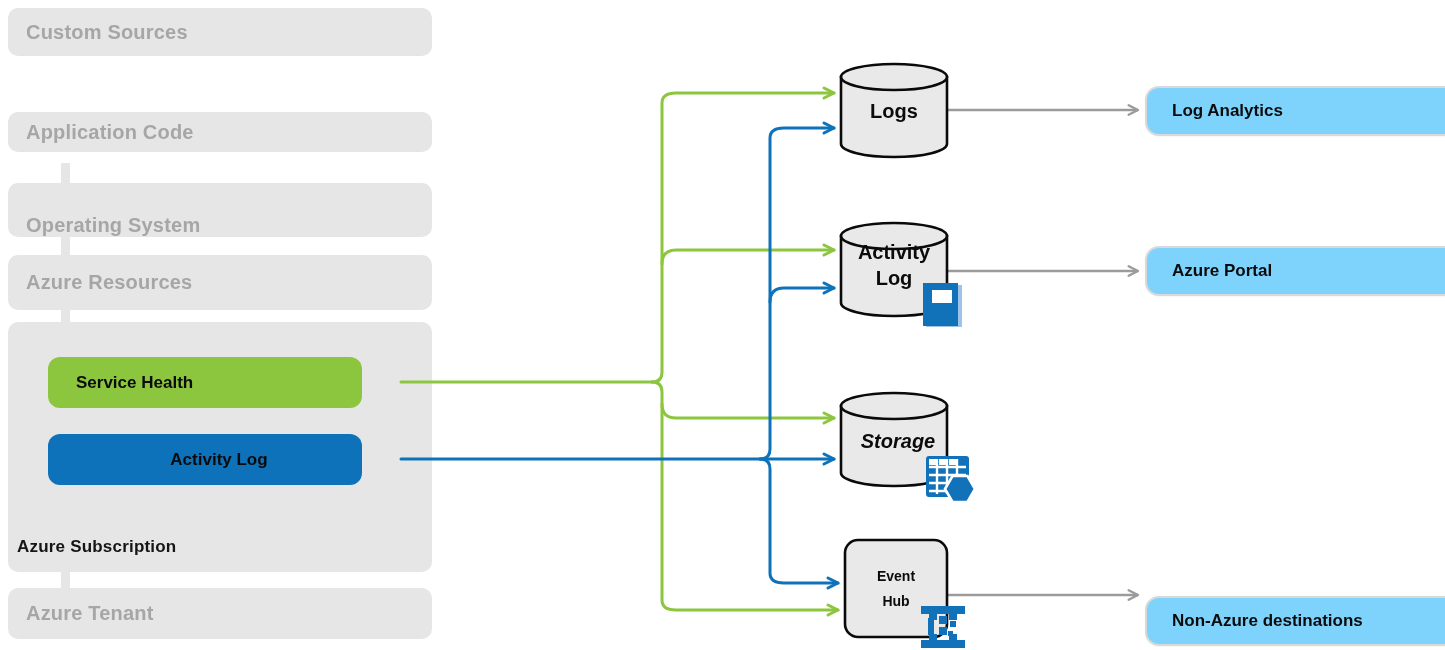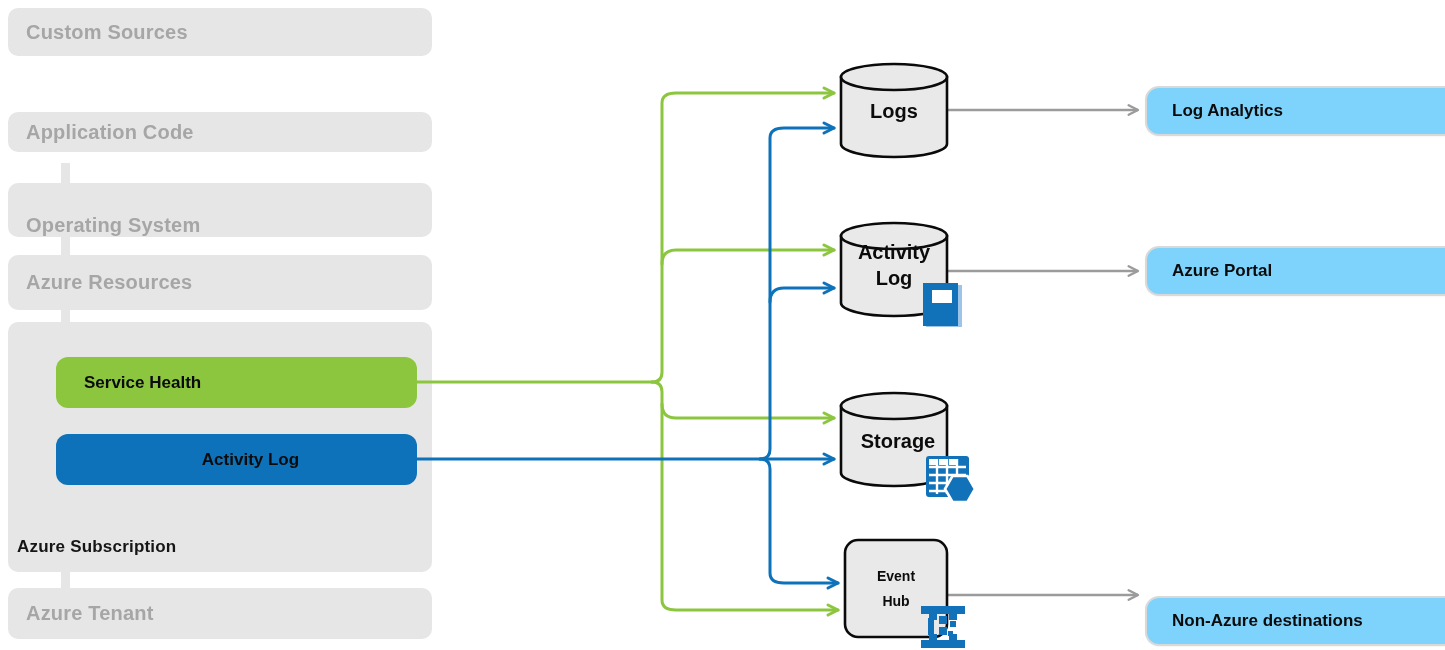--- a/index.html
+++ b/index.html
@@ -23,21 +23,21 @@
   .src-box{position:absolute;left:8px;width:424px;background:var(--gray-box);
     border-radius:10px;display:flex;align-items:center;padding-left:18px;
     font-size:20px;font-weight:600;color:var(--gray-text);letter-spacing:.2px;}
   .connector{position:absolute;left:61px;width:9px;background:var(--gray-box);}
 
   
   .sub-box{position:absolute;left:8px;top:322px;width:424px;height:250px;
     background:var(--gray-box);border-radius:10px;}
   .sub-label{position:absolute;left:17px;top:537px;font-size:17px;font-weight:700;
     color:#151515;letter-spacing:.2px;}
-  .pill{position:absolute;left:56px;width:361px;height:51px;border-radius:12px;
+  .pill{position:absolute;left:48px;width:314px;height:51px;border-radius:12px;
     display:flex;align-items:center;padding-left:28px;font-size:17px;font-weight:600;
     color:var(--text-dark);}
   .pill.green{top:357px;background:var(--green);}
   .pill.blue{top:434px;background:var(--blue);justify-content:center;}
 
   
   .node-label{position:absolute;text-align:center;color:var(--text-dark);
     font-weight:600;font-size:20px;line-height:26px;}
   .node-label span{display:block;}
 
@@ -178,21 +178,21 @@
     </g>
   </svg>
 
   <div class="node-label" style="left:841px;top:98px;width:106px;">
     <span>Logs</span>
   </div>
   <div class="node-label" style="left:841px;top:239px;width:106px;">
     <span>Activity</span>
     <span>Log</span>
   </div>
-  <div class="node-label" style="left:841px;top:428px;width:114px;">
+  <div class="node-label" style="left:841px;top:428px;width:114px;font-style:italic;">
     <span>Storage</span>
   </div>
   <div class="node-label" style="left:845px;top:564px;width:102px;font-size:14px;line-height:25px;">
     <span>Event</span>
     <span>Hub</span>
   </div>
 
   <div class="dest-box" style="top:86px;">
     <span>Log Analytics</span>
   </div>

